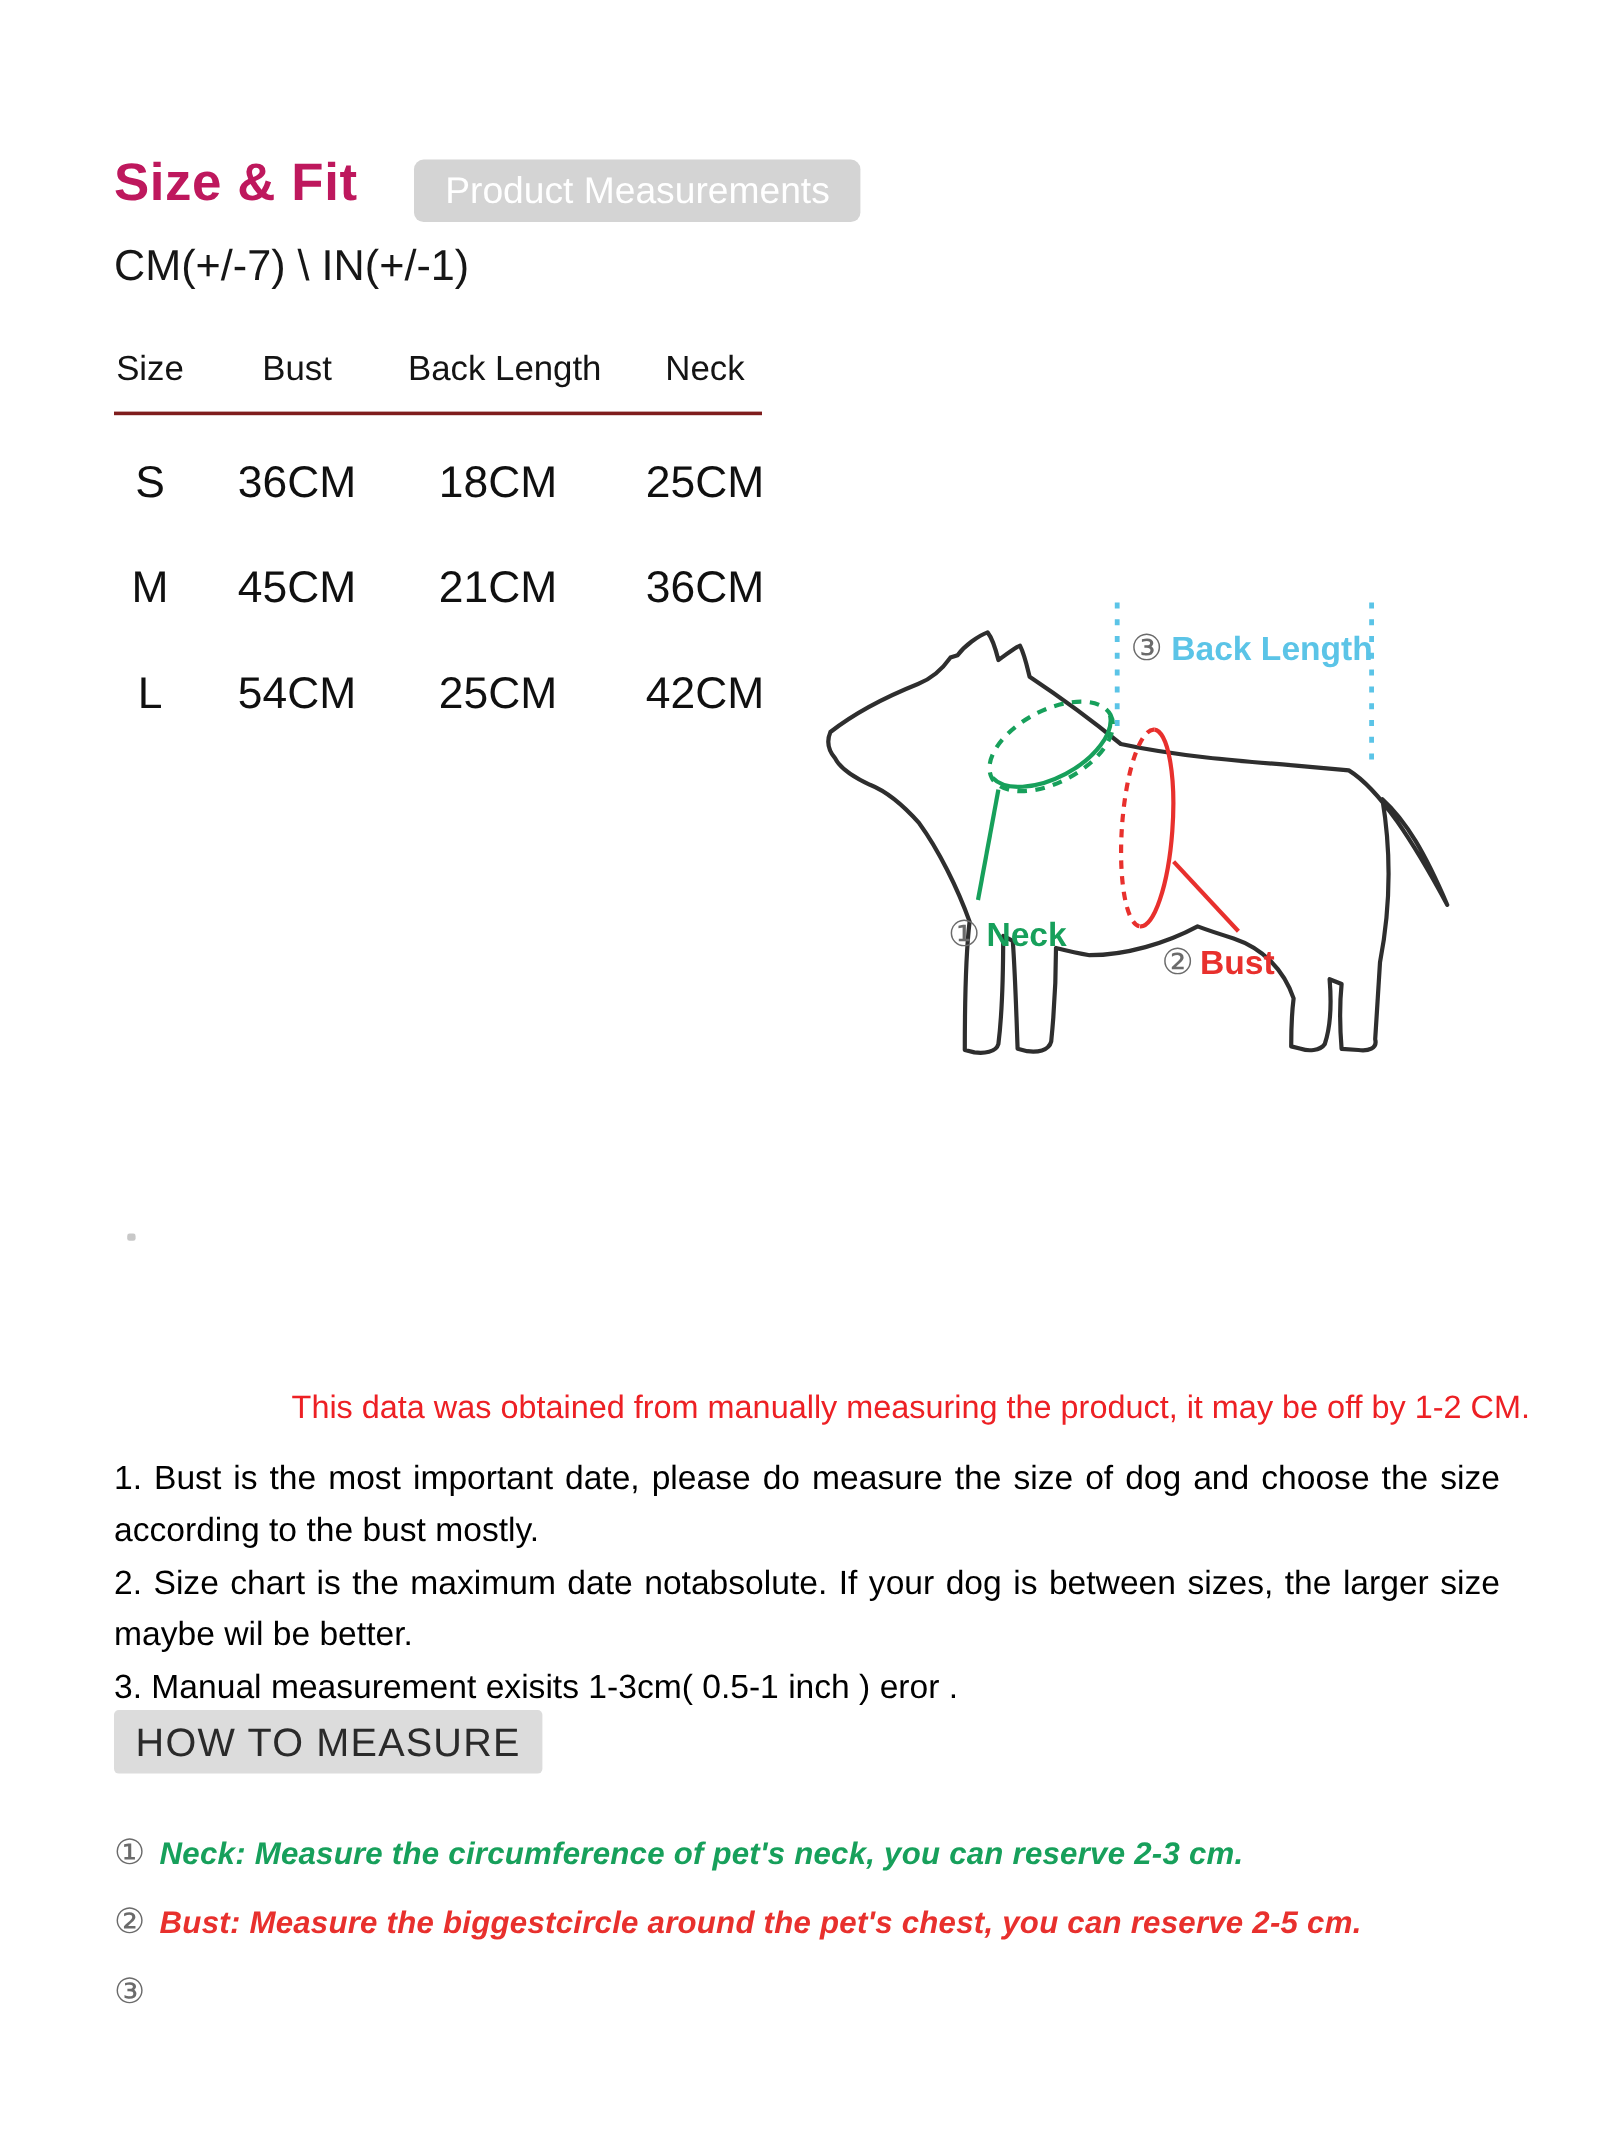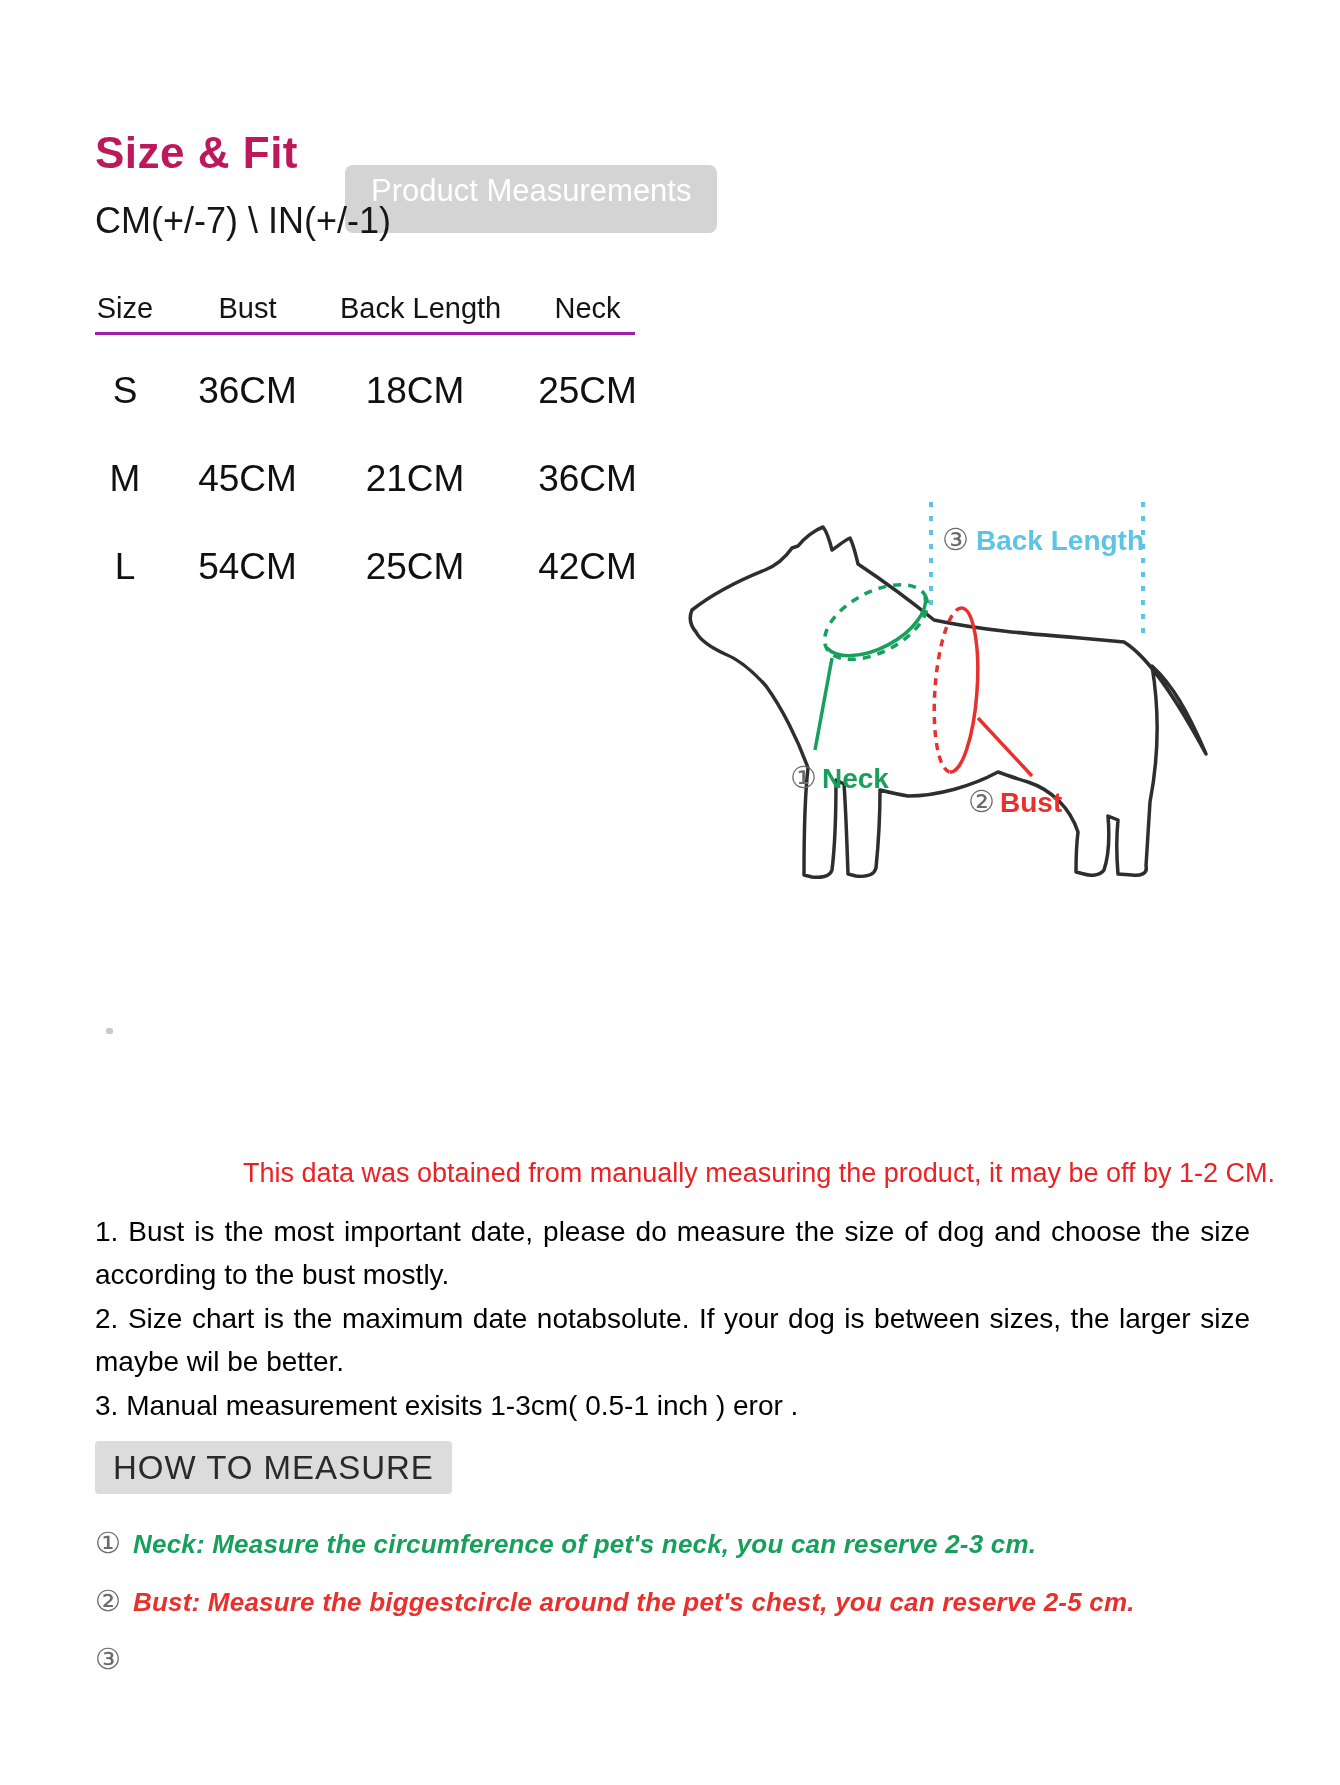--- a/index.html
+++ b/index.html
@@ -4,44 +4,44 @@
 <style>
   html,body{margin:0;padding:0;}
   body{
     width:1340px;height:1785px;position:relative;background:#ffffff;
     font-family:"Liberation Sans", sans-serif;color:#1c1c1c;overflow:hidden;
   }
   .abs{position:absolute;}
   
   .page-title{left:95px;top:128px;font-size:44px;font-weight:bold;letter-spacing:.5px;color:#be185d;}
   .badge{
-    left:345px;top:133px;height:68px;line-height:52px;
-    padding:0 26px;border-radius:8px;font-size:31px;margin-top:32px;
+    left:345px;top:133px;height:52px;line-height:52px;
+    padding:0 26px;border-radius:8px;font-size:31px;
   }
   .unit-note{left:95px;top:200px;font-size:36px;color:#161616;}
   
   .size-table{left:95px;top:292px;width:540px;}
   .st-grid{display:grid;grid-template-columns:60px 185px 150px 195px;}
-  .st-head{padding-bottom:7px;border-bottom:3px solid #a21caf;}
+  .st-head{padding-bottom:18px;border-bottom:3px solid #7f1d1d;}
   .st-head > div{font-size:29px;color:#141414;text-align:center;white-space:nowrap;}
   .st-row{margin-top:48px;}
   .st-row.first{margin-top:36px;}
   .st-row > div{font-size:37px;color:#101010;text-align:center;white-space:nowrap;line-height:40px;}
   
   .dog-wrap{left:680px;top:450px;width:560px;height:450px;}
   
   .stray-mark{left:106px;top:1028px;width:7px;height:6px;background:#9a9a9a;opacity:.55;border-radius:2px;}
   
   .disclaimer{left:95px;top:1158px;width:1180px;font-size:27px;}
   .notes{left:95px;top:1210px;width:1155px;font-size:28px;line-height:1.55;color:#000000;}
   .notes p{margin:0;text-align:justify;}
   
   .htm-heading{
     left:95px;top:1425px;height:53px;line-height:53px;padding:0 18px;
-    font-size:33px;letter-spacing:1px;color:#2a2a2a;border-radius:4px;margin-top:16px;
+    font-size:33px;letter-spacing:1px;color:#2a2a2a;border-radius:4px;
   }
   .steps{left:95px;top:1526px;width:1200px;}
   .step{display:flex;align-items:baseline;margin-bottom:24px;}
   .circ-num{font-family:"DejaVu Sans", sans-serif;font-size:29px;margin-right:12px;flex:0 0 auto;}
   .step-text{font-size:26px;font-weight:bold;letter-spacing:.2px;font-style:italic;}
   svg text{font-family:"Liberation Sans", sans-serif;}
   svg text.svg-circ{font-family:"DejaVu Sans", sans-serif;}
 </style>
 </head>
 <body>

